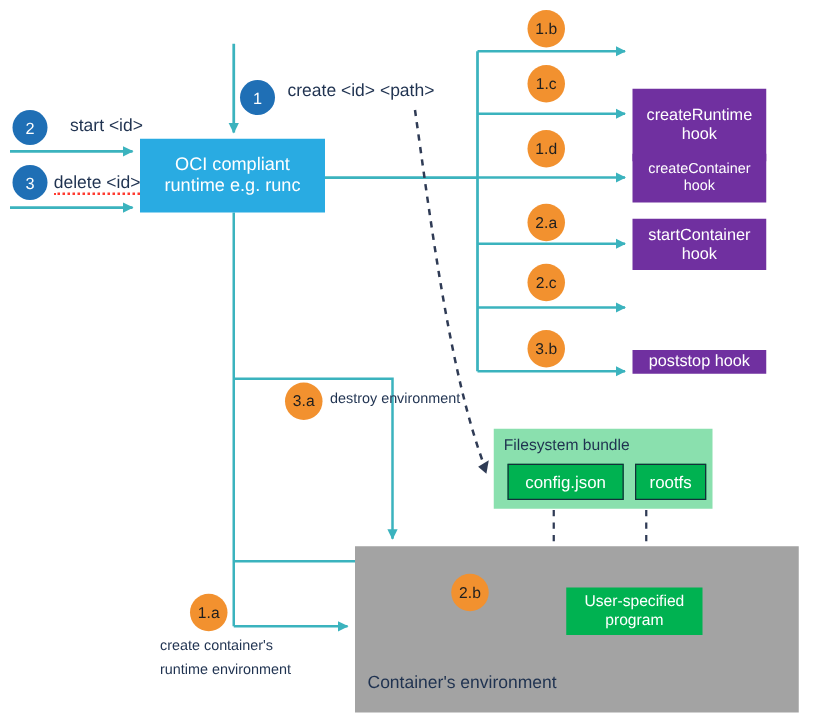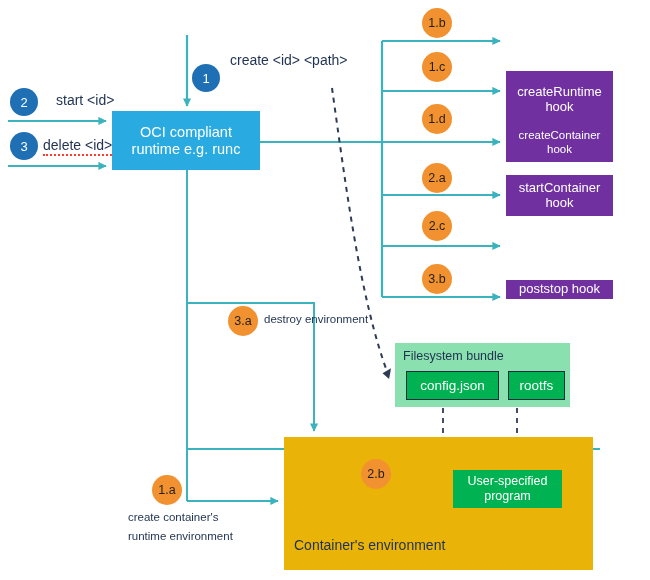--- a/index.html
+++ b/index.html
@@ -53,22 +53,22 @@
     border:1.6px solid #14303a;
     color:#ffffff;
     font-size:13.5px;
     display:flex;align-items:center;justify-content:center;
   }
   .bundle-item.cfg{left:11px;top:28px;width:93px;height:29px;}
   .bundle-item.rfs{left:113px;top:28px;width:57px;height:29px;}
 
   .container-box{
     position:absolute;
-    left:284px;top:437px;width:309px;height:133px;
-    background:#eab308;
+    left:284px;top:437px;width:355px;height:133px;
+    background:#a3a3a3;
   }
   .container-label{
     position:absolute;left:10px;top:100px;
     font-size:14px;color:#1f3250;
   }
   .program-box{
     position:absolute;
     left:453px;top:470px;width:109px;height:38px;
     background:#00B251;color:#ffffff;
     font-size:12.5px;
@@ -140,21 +140,21 @@
 
     <path d="M508,449 L508,464" fill="none" stroke="#3BB3BE" stroke-width="2.4" marker-end="url(#ah-teal)"></path>
 
     <path d="M332,88 C345,180 360,300 388,374" fill="none" stroke="#2f3b55" stroke-width="2" stroke-dasharray="5,5" marker-end="url(#ah-navy)"></path>
 
     <path d="M443,408 L443,437" fill="none" stroke="#2f3b55" stroke-width="1.8" stroke-dasharray="5,5"></path>
     <path d="M517,408 L517,437" fill="none" stroke="#2f3b55" stroke-width="1.8" stroke-dasharray="5,5"></path>
   </svg>
 
   <div class="circle blue" style="left:192px;top:64px;">1</div>
-  <div class="lbl" style="left:230px;top:52px;text-align:right;">create &lt;id&gt; &lt;path&gt;</div>
+  <div class="lbl" style="left:230px;top:64px;text-align:right;">create &lt;id&gt; &lt;path&gt;</div>
 
   <div class="circle blue" style="left:10px;top:88px;">2</div>
   <div class="lbl" style="left:56px;top:92px;">start &lt;id&gt;</div>
 
   <div class="circle blue" style="left:10px;top:132px;">3</div>
   <div class="lbl" style="left:43px;top:137px;"><span class="squiggle">delete &lt;id&gt;</span></div>
 
   <div class="box runtime-box">
     <div>
       <span>OCI compliant</span><br>

